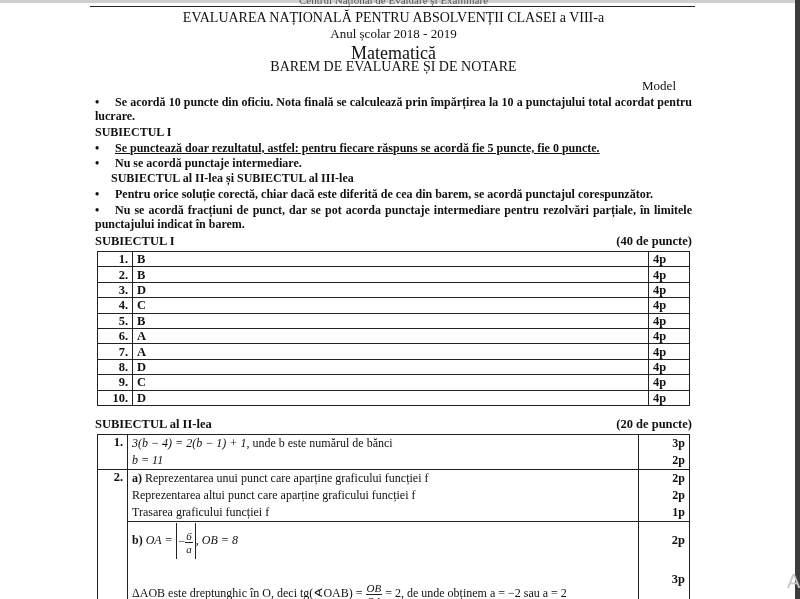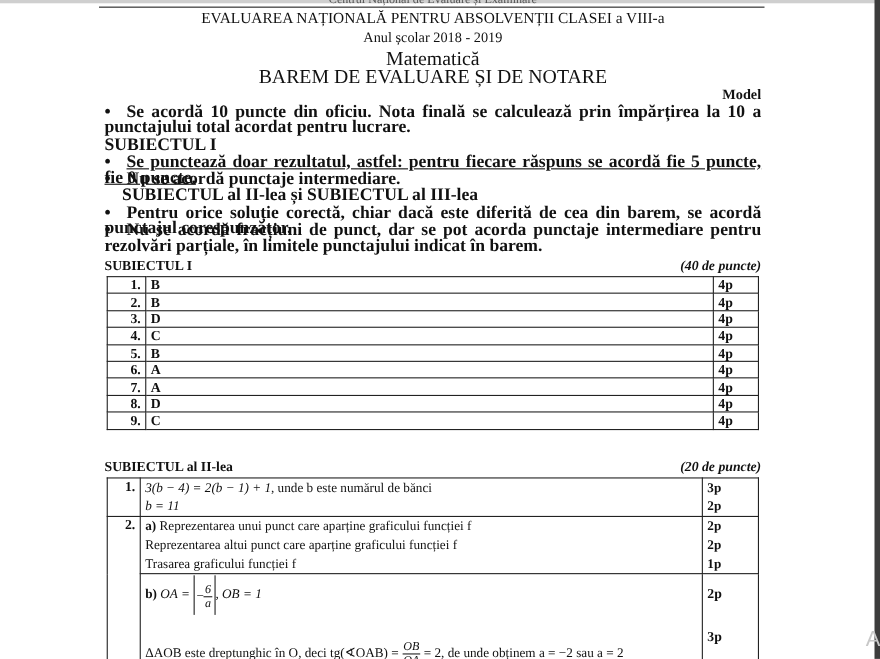--- a/index.html
+++ b/index.html
@@ -12,34 +12,34 @@
   .top-shade { position:absolute; left:0; top:0; width:800px; height:3px; background:#cfcfcf; }
   .right-bar { position:absolute; left:795px; top:0; width:5px; height:599px; background:#3c3c3c; }
   .watermark { position:absolute; left:787px; top:570px; font-family:"Liberation Sans", sans-serif; font-size:20px; color:#c8c8c8; }
   .page { position:absolute; left:95px; top:0; width:597px; }
   .hdr-cut { position:absolute; left:0; top:-6px; width:597px; text-align:center; font-size:11px; color:#555; }
   .hdr-line { position:absolute; left:-5px; top:6px; width:605px; height:1px; background:#222; }
   .title { position:absolute; left:0; width:597px; text-align:center; font-weight:normal; }
   .t1 { top:10px; font-size:14px; }
   .t2 { top:26px; font-size:13px; }
   .t3 { top:43px; font-size:18px; }
-  .t4 { top:59px; font-size:18px; }
-  .model { position:absolute; right:0; top:78px; font-size:13px; font-weight:bold; }
-  .para { position:absolute; left:0; width:597px; font-size:16px; font-weight:bold; line-height:14px; text-align:justify; }
+  .t4 { top:59px; font-size:14px; }
+  .model { position:absolute; right:16px; top:78px; font-size:13px; font-weight:normal; }
+  .para { position:absolute; left:0; width:597px; font-size:12px; font-weight:bold; line-height:14px; text-align:justify; }
   .bul { display:inline-block; width:20px; }
   .sec { position:absolute; left:0; width:597px; font-size:12.5px; font-weight:bold; }
-  .sec .pts { position:absolute; right:0; top:0;font-style:italic; }
+  .sec .pts { position:absolute; right:0; top:0; }
   table { border-collapse:collapse; position:absolute; left:2px; width:593px; }
   td { border:1px solid #222; padding:0 4px; font-size:12.5px; }
   .t-i td { height:14.4px; line-height:14px; font-weight:bold; }
   .t-i .num { width:26px; text-align:right; }
   .t-i .pts { width:32px; text-align:left; }
   .t-ii td { vertical-align:top; }
   .t-ii .num { width:21px; text-align:right; font-weight:bold; font-size:12.5px; }
-  .t-ii .pts { width:42px; text-align:left; font-weight:bold; }
+  .t-ii .pts { width:42px; text-align:right; font-weight:bold; }
   .line { height:17px; line-height:17px; font-size:12px; }
   .frac { display:inline-block; vertical-align:middle; text-align:center; font-style:italic; font-size:11px; line-height:12px; }
   .frac .n { display:block; border-bottom:1px solid #222; padding:0 1px; }
   .frac .d { display:block; }
   .absbar { display:inline-block; border-left:1px solid #222; border-right:1px solid #222; padding:0 2px; vertical-align:middle; }
   i { font-style:italic;text-align:right; }
 </style>
 </head>
 <body>
 
@@ -120,20 +120,25 @@
         <tr>
           <td class="num">8.</td>
           <td>D</td>
           <td class="pts">4p</td>
         </tr>
         <tr>
           <td class="num">9.</td>
           <td>C</td>
           <td class="pts">4p</td>
         </tr>
+        <tr>
+          <td class="num">10.</td>
+          <td>D</td>
+          <td class="pts">4p</td>
+        </tr>
       </tbody>
   </table>
 
   <div class="sec" style="top:417px;">
     <span>SUBIECTUL al II-lea</span>
     <span class="pts">(20 de puncte)</span>
   </div>
 
   <table class="t-ii" style="top:434px;">
     <tbody>
@@ -159,21 +164,21 @@
         <div class="line">2p</div>
         <div class="line">2p</div>
         <div class="line">1p</div>
       </td>
     </tr>
     <tr>
       <td>
         <div style="height:36px; line-height:36px; font-size:12px;">
           <b>b)</b>
           <i>OA =</i>
-          <span class="absbar"><span>−</span><span class="frac"><span class="n">6</span><span class="d">a</span></span></span><i>, OB = 1</i>
+          <span class="absbar"><span>−</span><span class="frac"><span class="n">6</span><span class="d">a</span></span></span><i>, OB = 8</i>
         </div>
         <div style="height:30px; line-height:30px; font-size:12px; margin-top:20px;">
           <span>ΔAOB este dreptunghic în O, deci tg(∢OAB) =</span>
           <span class="frac"><span class="n">OB</span><span class="d">OA</span></span>
           <span>= 2, de unde obținem a = −2 sau a = 2</span>
         </div>
       </td>
       <td class="pts">
         <div style="height:36px; line-height:36px;">2p</div>
         <div style="height:30px; line-height:30px; margin-top:6px;">3p</div>

